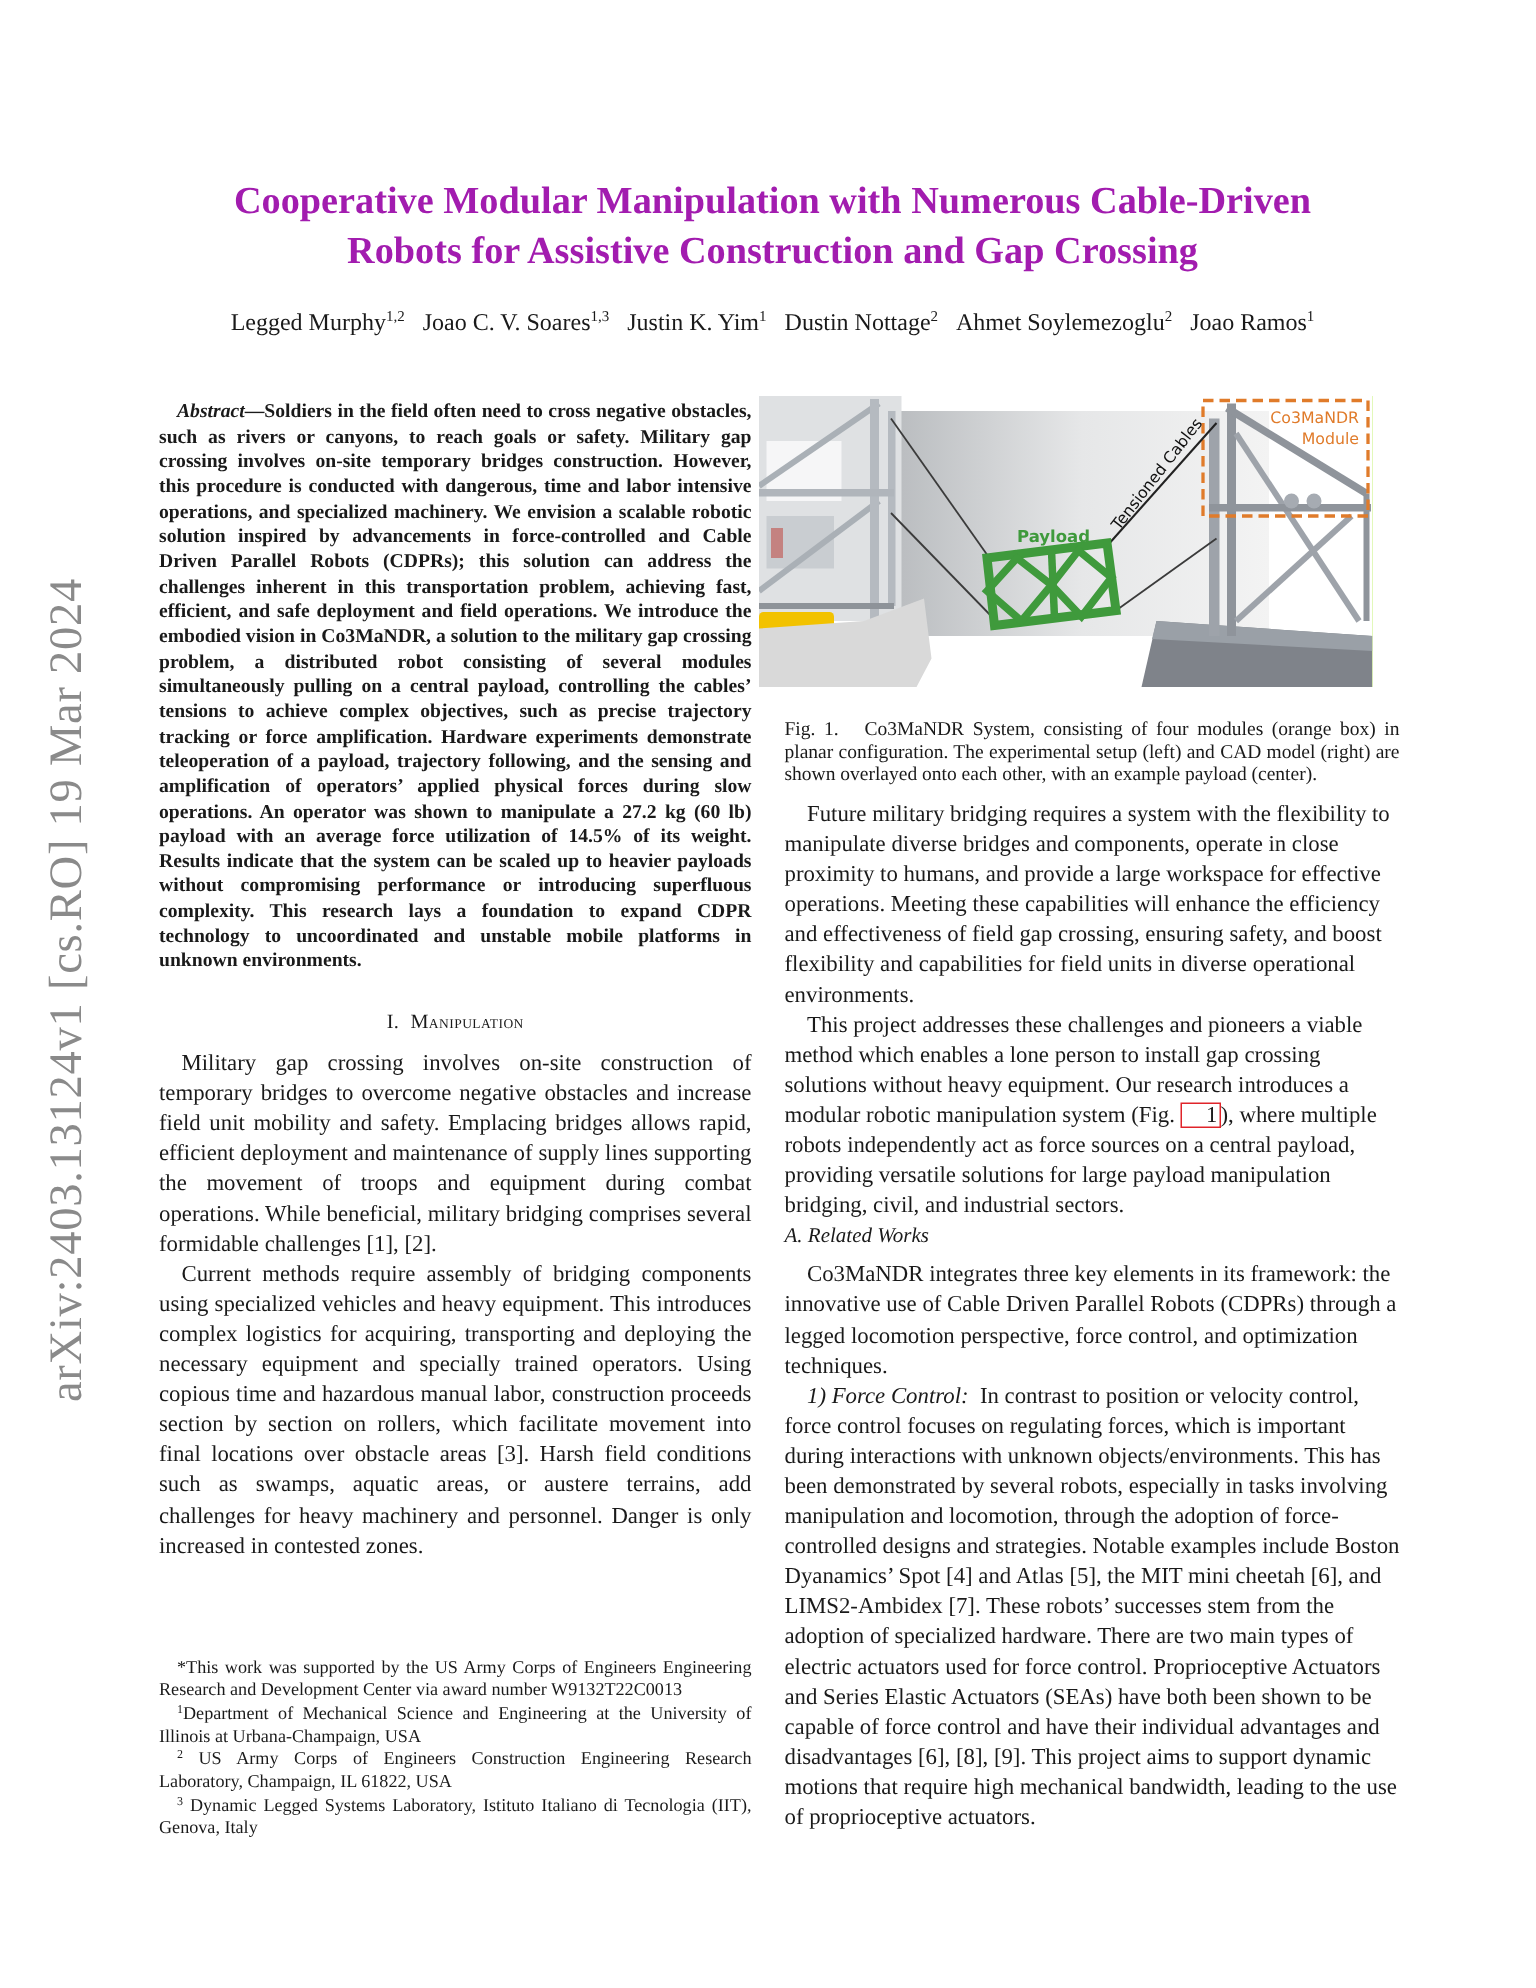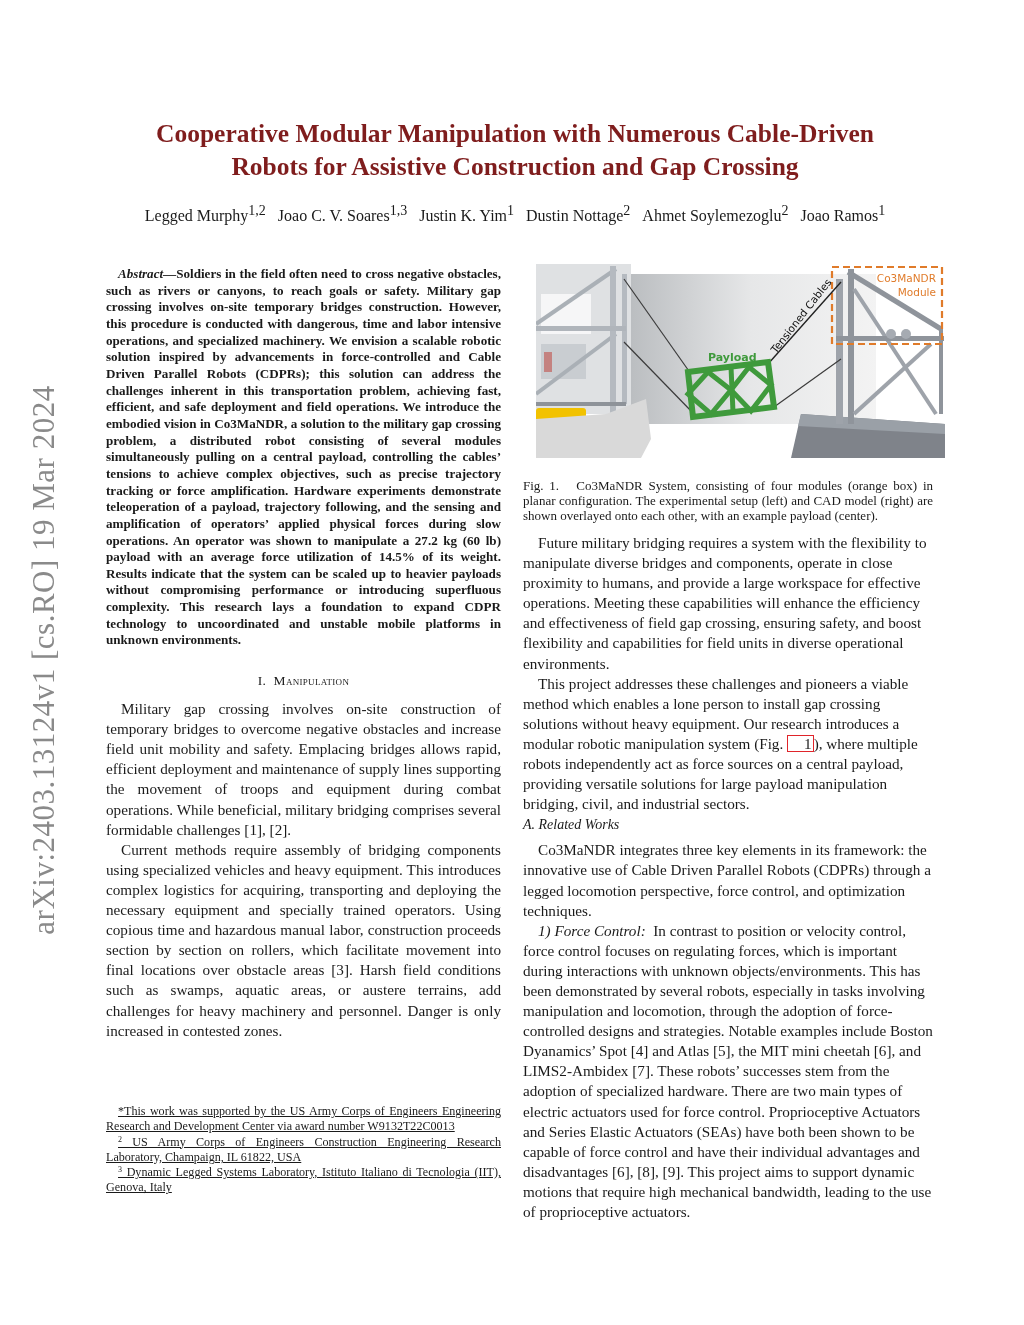--- a/index.html
+++ b/index.html
@@ -5,46 +5,46 @@
   html, body { margin: 0; padding: 0; background: #ffffff; }
   body { width: 1024px; height: 1325px; position: relative; overflow: hidden;
          font-family: "Liberation Serif", "DejaVu Serif", serif; color: #1a1a1a; }
 
   .arxiv-stamp { position: absolute; left: 23px; top: 345px; width: 42px; height: 630px;
                  display: flex; align-items: center; justify-content: center; }
   .arxiv-stamp span { display: block; transform: rotate(-90deg); white-space: nowrap;
                  font-size: 31px; color: #8a8a8a; letter-spacing: 0.5px; }
 
   .title { position: absolute; left: 100px; top: 117px; width: 830px; text-align: center;
-           font-weight: bold; font-size: 25.5px; line-height: 33px; color: #7f1d1d; }
+           font-weight: bold; font-size: 25.5px; line-height: 33px; color: #a21caf; }
   .title div { white-space: nowrap; }
 
   .authors { position: absolute; left: 100px; top: 207px; width: 830px; text-align: center;
              font-size: 16px; white-space: nowrap; }
   .authors .author { margin: 0 4px; }
-  .authors sup { font-size: 14px; vertical-align: 6px; line-height: 0; }
+  .authors sup { font-size: 10px; vertical-align: 6px; line-height: 0; }
 
   .col { position: absolute; text-align: justify; hyphens: none; }
   .left-col { left: 106px; top: 266px; width: 395px; }
 
   .abstract { font-weight: bold; font-size: 13.1px; line-height: 16.65px; text-indent: 12px; margin: 0; }
   .abstract .abs-label { font-style: italic; }
 
   .section-head { text-align: center; font-size: 13.5px; margin: 24px 0 10px 0; letter-spacing: 0.3px; }
   .section-head .sc { font-variant: small-caps; }
 
   .body-p { font-size: 15.2px; line-height: 20.1px; margin: 0; text-indent: 15px; }
   .body-p + .body-p { margin-top: 0; }
 
   .footnotes { position: absolute; left: 106px; top: 1104px; width: 395px; font-size: 12.1px;
                line-height: 15.3px; text-align: justify; }
-  .footnotes p { margin: 0; text-indent: 12px; text-decoration: underline; }
+  .footnotes p { margin: 0; text-indent: 12px; }
   .footnotes sup { font-size: 8px; vertical-align: 4px; line-height: 0; }
 
-  .figure { position: absolute; left: 536px; top: 264px; width: 409px; height: 194px; background: #bef264; overflow: hidden; }
+  .figure { position: absolute; left: 506px; top: 264px; width: 409px; height: 194px; background: #bef264; overflow: hidden; }
   .figure svg { display: block; }
 
   .caption { position: absolute; left: 523px; top: 478px; width: 410px; font-size: 13px;
              line-height: 15.2px; text-align: justify; margin: 0; }
   .right-body { position: absolute; left: 523px; top: 533px; width: 410px; }
   .subsection { font-style: italic; font-size: 14px; line-height: 22px; margin: 0 0 4px 0; }
   .fig-ref { display: inline-block; border: 1.5px solid #e0242a; padding: 0 1px; line-height: 15px; }
   .para-title { font-style: italic; }
 </style>
 </head>
@@ -74,20 +74,21 @@
   <div class="section-head">
     <span>I.</span>&nbsp;&nbsp;<span class="sc">Manipulation</span>
   </div>
 
   <p class="body-p">Military gap crossing involves on-site construction of temporary bridges to overcome negative obstacles and increase field unit mobility and safety. Emplacing bridges allows rapid, efficient deployment and maintenance of supply lines supporting the movement of troops and equipment during combat operations. While beneficial, military bridging comprises several formidable challenges [1], [2].</p>
   <p class="body-p">Current methods require assembly of bridging components using specialized vehicles and heavy equipment. This introduces complex logistics for acquiring, transporting and deploying the necessary equipment and specially trained operators. Using copious time and hazardous manual labor, construction proceeds section by section on rollers, which facilitate movement into final locations over obstacle areas [3]. Harsh field conditions such as swamps, aquatic areas, or austere terrains, add challenges for heavy machinery and personnel. Danger is only increased in contested zones.</p>
 </div>
 
 <div class="footnotes">
   <p><span>*</span><span>This work was supported by the US Army Corps of Engineers Engineering Research and Development Center via award number W9132T22C0013</span></p>
+  <p><sup>1</sup><span>Department of Mechanical Science and Engineering at the University of Illinois at Urbana-Champaign, USA</span></p>
   <p><sup>2</sup><span> US Army Corps of Engineers Construction Engineering Research Laboratory, Champaign, IL 61822, USA</span></p>
   <p><sup>3</sup><span> Dynamic Legged Systems Laboratory, Istituto Italiano di Tecnologia (IIT), Genova, Italy</span></p>
 </div>
 
 <div class="figure">
   <svg width="409" height="194" viewBox="0 0 409 194">
     <defs>
       <linearGradient id="wallGrad" x1="0" x2="1" y1="0" y2="0">
         <stop offset="0" stop-color="#b9bcbf"></stop>
         <stop offset="0.5" stop-color="#e6e7e8"></stop>

